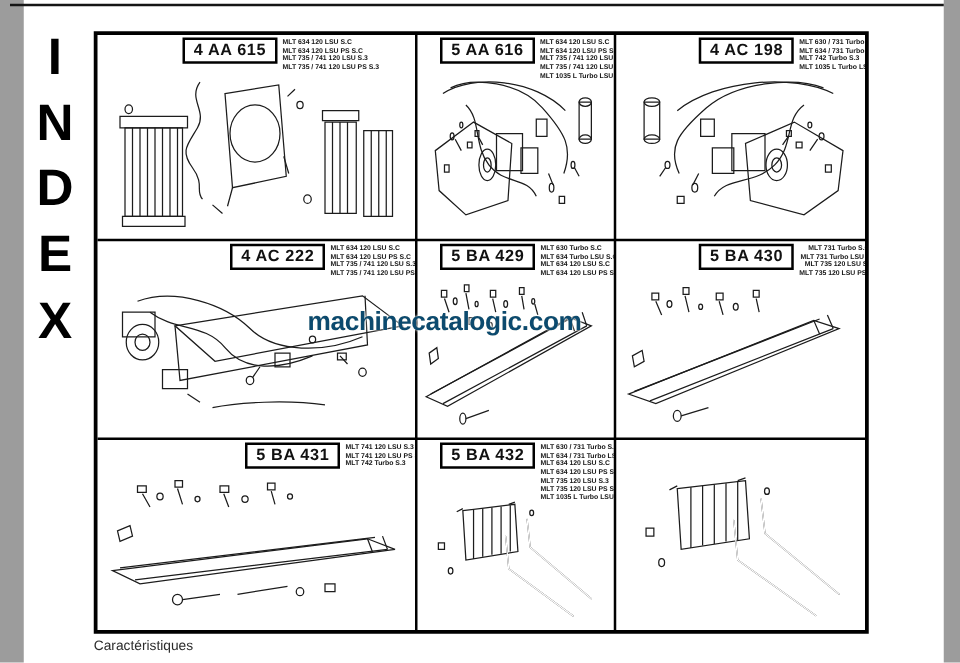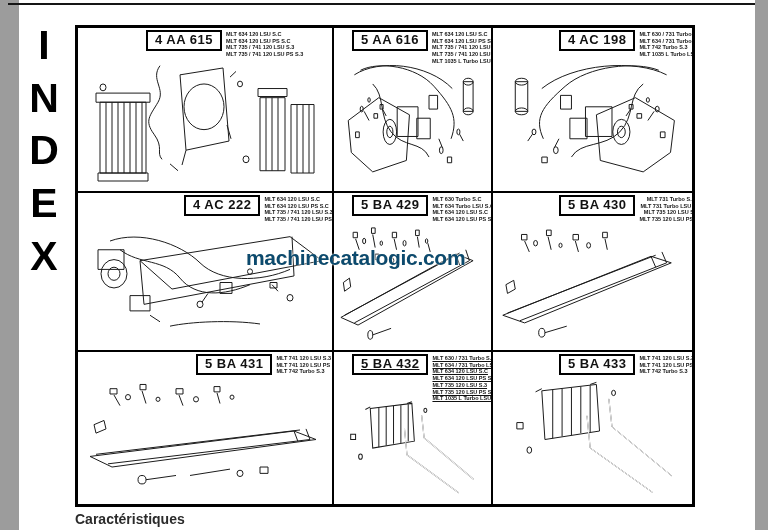--- a/index.html
+++ b/index.html
@@ -28,21 +28,21 @@
   .hline.h1{top:163px;} .hline.h2{top:322px;}
 
   .cell{position:absolute;overflow:hidden;}
   .c1{left:0;   top:0;    width:254px;height:163px;}
   .c2{left:256px;top:0;   width:157px;height:163px;}
   .c3{left:415px;top:0;   width:199px;height:163px;}
   .c4{left:0;   top:165px;width:254px;height:157px;}
   .c5{left:256px;top:165px;width:157px;height:157px;}
   .c6{left:415px;top:165px;width:199px;height:157px;text-align:center;}
   .c7{left:0;   top:324px;width:254px;height:153px;}
-  .c8{left:256px;top:324px;width:157px;height:153px;text-decoration:underline;}
+  .c8{left:256px;top:324px;width:157px;height:153px;}
   .c9{left:415px;top:324px;width:199px;height:153px;}
 
   .hdr{display:flex;align-items:flex-start;gap:4px;margin-top:2px;white-space:nowrap;}
   .c1 .hdr{margin-left:68px;} .c4 .hdr{margin-left:106px;} .c7 .hdr{margin-left:118px;}
   .c2 .hdr,.c5 .hdr,.c8 .hdr{margin-left:18px;}
   .c3 .hdr,.c6 .hdr,.c9 .hdr{margin-left:66px;}
   .code{
     border:2px solid #000;background:#fff;font-weight:bold;font-size:13px;
     padding:1px 7px 2px;letter-spacing:.5px;line-height:1.1;
   }
@@ -52,21 +52,21 @@
   .c8 .sketch{top:48px;}
   .sketch svg{width:100%;height:100%;display:block;}
   .sk *{stroke:#1c1c1c;fill:none;stroke-width:1;vector-effect:non-scaling-stroke;}
   .sk .wht{stroke:#fff;}
 
   .watermark{
     position:absolute;left:246px;top:246px;z-index:5;
     font-weight:bold;font-size:21px;letter-spacing:-.3px;color:#0c4a6e;
     text-shadow:0 0 1px #fff7e8,0 0 3px rgba(255,255,255,.85);
   }
-  .footer-label{position:absolute;left:75px;top:511px;font-weight:bold;font-size:14px;color:#2b2b2b;}
+  .footer-label{position:absolute;left:75px;top:511px;font-weight:normal;font-size:11px;color:#2b2b2b;}
 </style>
 </head>
 <body>
 
 <div class="edge-strip left"></div>
 <div class="edge-strip right"></div>
 <div class="top-rule"></div>
 
 <div class="index-col">
   <span>I</span>
@@ -339,28 +339,20 @@
         <path d="M112 34l4 30 84 44" stroke-width="5" stroke-linecap="round" stroke-linejoin="round"></path>
         <path class="wht" d="M112 34l4 30 84 44" stroke-width="2.4" stroke-linecap="round" stroke-linejoin="round"></path>
         <circle cx="146" cy="12" r="2.5"></circle>
           <circle cx="40" cy="66" r="3"></circle>
         <rect x="24" y="40" width="8" height="6"></rect>
       </svg>
     </div>
   </div>
 
   <div class="cell c9">
-    <div class="hdr">
-      <div class="code">5 BA 433</div>
-      <div class="models">
-        <div>MLT 741 120 LSU S.3</div>
-        <div>MLT 741 120 LSU PS S.3</div>
-        <div>MLT 742 Turbo S.3</div>
-      </div>
-    </div>
     <div class="sketch">
       <svg class="sk" viewBox="0 0 250 120" preserveAspectRatio="none">
         <polygon points="60,14 130,8 134,52 64,60"></polygon>
         <path d="M74 13v46M86 12v45M98 11v45M110 10v44M122 9v44"></path>
         <path d="M60 12l-8 3M130 6l-8 2"></path>
         <path d="M146 22l4 26 76 46" stroke-width="5" stroke-linecap="round" stroke-linejoin="round"></path>
         <path class="wht" d="M146 22l4 26 76 46" stroke-width="2.4" stroke-linecap="round" stroke-linejoin="round"></path>
         <path d="M118 38l4 30 80 42" stroke-width="5" stroke-linecap="round" stroke-linejoin="round"></path>
         <path class="wht" d="M118 38l4 30 80 42" stroke-width="2.4" stroke-linecap="round" stroke-linejoin="round"></path>
         <circle cx="152" cy="16" r="2.5"></circle>

